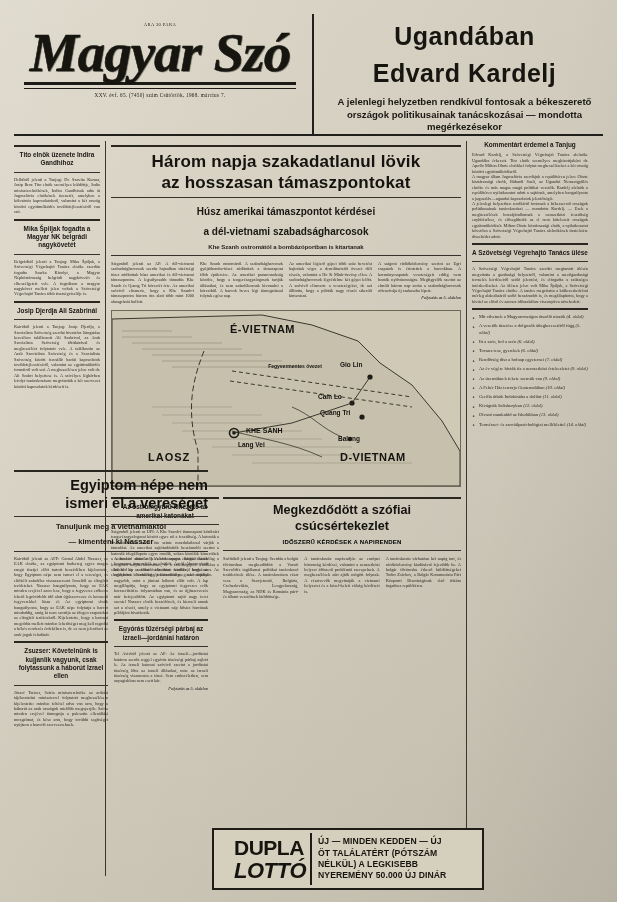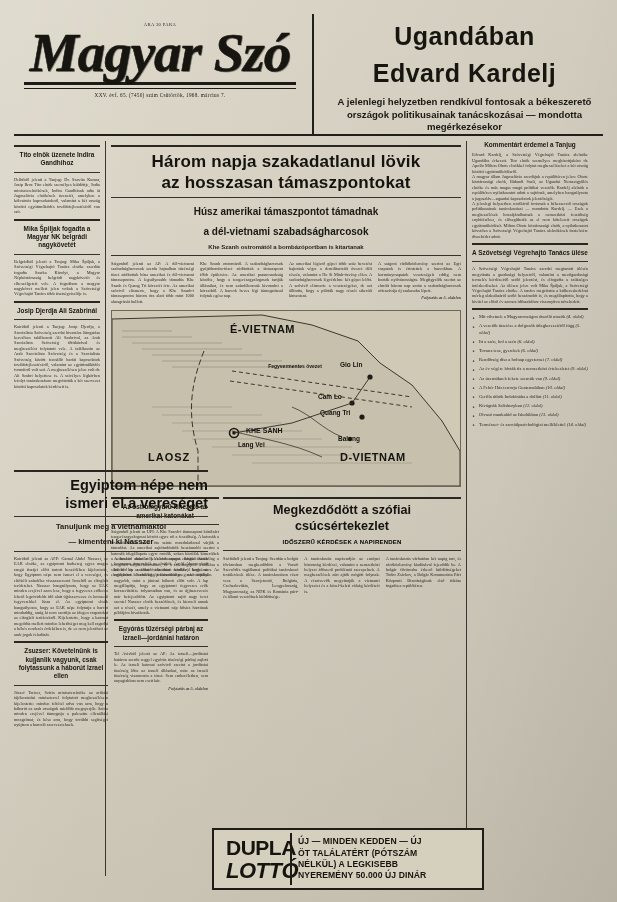--- a/index.html
+++ b/index.html
@@ -249,22 +249,22 @@
     bottom: 0px;
     width: 268px;
     height: 58px;
     border: 2px solid #1e1c17;
     background: #d5cfbd;
     display: flex;
     align-items: center;
     overflow: hidden;
   }
   .lotto-left {
-    width: 76px;
-    padding-left: 12px;
+    width: 96px;
+    padding-left: 20px;
     box-sizing: border-box;
   }
   .lotto-dupla {
     font-family: "Liberation Sans", sans-serif;
     font-weight: bold;
     font-size: 21px;
     line-height: 22px;
     letter-spacing: -0.5px;
     color: #16140f;
   }
@@ -337,21 +337,21 @@
         <div class="boxhead">Josip Djerdja Ali Szabrinál</div>
         <div class="rule"></div>
         <div class="txt">Kairóból jelenti a Tanjug: Josip Djerdja, a Szocialista Szövetség szerdai hivatalos látogatása keretében találkozott Ali Szabrival, az Arab Szocialista Szövetség főtitkárával és megbeszélést folytatott vele. A találkozón az Arab Szocialista Szövetség és a Szocialista Szövetség között fennálló baráti kapcsolatok továbbfejlesztéséről, valamint az együttműködés formáiról volt szó. A megbeszélésen jelen volt dr. Ali Szabri helyettese is. A szívélyes légkörben lefolyt tanácskozáson megvitatták a két szervezet közötti kapcsolatok kérdéseit is.</div>
       </div>
 
       <div class="col col-mid">
         <div class="rule thick"></div>
         <div class="main-head">Három napja szakadatlanul lövik</div>
         <div class="main-head">az hosszasan támaszpontokat</div>
         <div class="rule"></div>
-        <div class="main-sub">Húsz amerikai támaszpontot támadnak</div>
+        <div class="main-sub">Húsz amerikai támaszpontot kérdései</div>
         <div class="main-sub">a dél-vietnami szabadságharcosok</div>
         <div class="byline-small">Khe Szanh ostromától a bombázóportban is kitartanak</div>
         <div class="rule"></div>
 
         <div class="three-col">
           <div class="txt">Saigonból jelenti az AP: A dél-vietnami szabadságharcosok szerda hajnalban tüzérségi tüzet zúdítottak húsz amerikai és dél-vietnami támaszpontra. A legsúlyosabb támadás Khe Szanh és Quang Tri körzetét érte. Az amerikai szóvivő elismerte, hogy a Khe Szanh-i támaszpontra három óra alatt több mint 1000 aknagránát hullott.</div>
           <div class="txt">Khe Szanh ostromáról. A szabadságharcosok gyújtóbomba-tüzet zúdítottak a támaszpont főbb épületeire. Az amerikai parancsnokság közölte, hogy a tengerészgyalogosok tartják állásaikat, és nem szándékoznak kivonulni a körzetből. A harcok heves légi támogatással folytak egész nap.</div>
           <div class="txt">Az amerikai légierő gépei több száz bevetést hajtottak végre a demilitarizált övezet déli részén, valamint a Ho Si Minh-ösvény ellen. A szabadságharcosok légvédelme két gépet lelőtt. A szóvivő elismerte a veszteségeket, de azt állította, hogy a pilóták nagy részét sikerült kimenteni.</div>
           <div>
             <div class="txt">A saigoni rádióközlemény szerint az Egri csapatok is érintettek a harcokban. A kormánycsapatok veszteségeit eddig nem hozták nyilvánosságra. Megfigyelők szerint az elmúlt három nap során a szabadságharcosok offenzívája új szakaszba lépett.</div>

